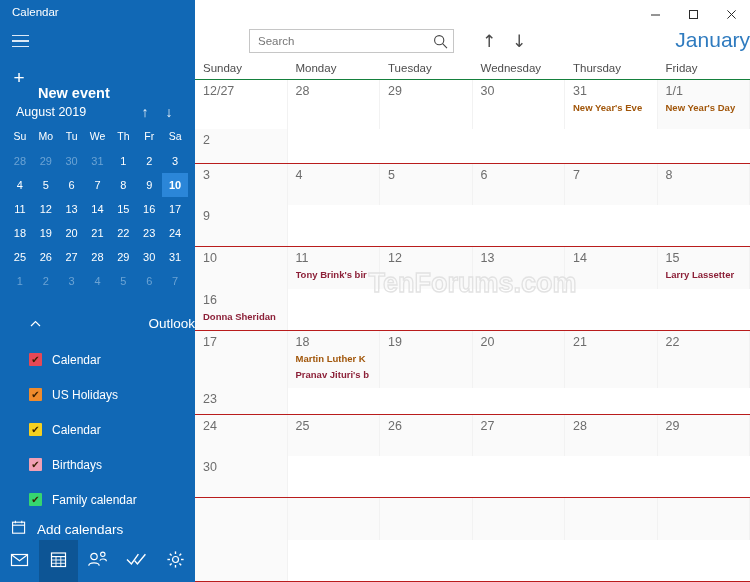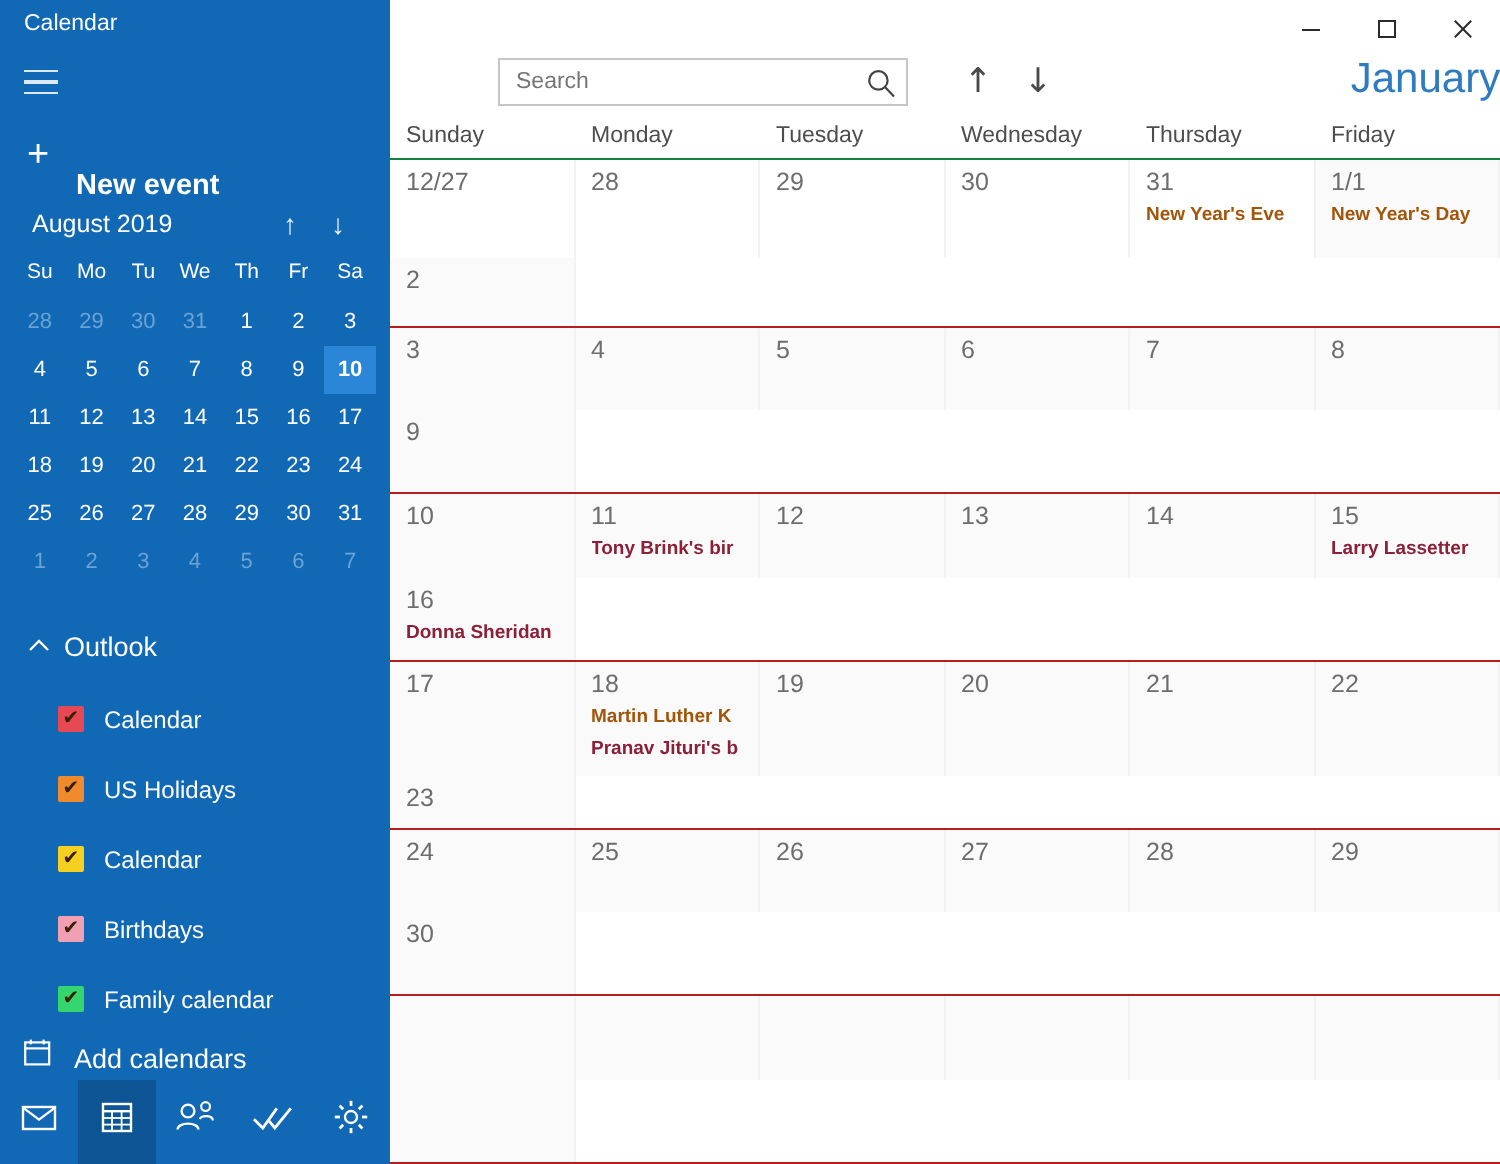--- a/index.html
+++ b/index.html
@@ -78,21 +78,21 @@
     height: 24px; line-height: 24px; text-align: center;
     font-size: 11px; color: #ffffff; cursor: pointer;
   }
   .mc-day.out { color: #6ba3d4; }
   .mc-day.sel { background: #2b86d8; font-weight: bold; }
 
   
   #acct {
     position: absolute; left: 0; top: 310px; width: 195px;
     display: flex; align-items: center; height: 26px;
-    padding-left: 14px; cursor: pointer;
+    padding-left: 30px; cursor: pointer; justify-content: space-between;
   }
   #acct .chev { font-size: 10px; color: #ffffff; width: 18px; }
   #acct .nm { font-size: 13.5px; color: #ffffff; }
   #callist {
     position: absolute; left: 0; top: 342px; width: 195px;
   }
   .cal-row {
     display: flex; align-items: center;
     height: 35px; padding-left: 29px; cursor: pointer;
   }
@@ -592,16 +592,17 @@
           </div>
           <div class="day-cell shaded">
             <div class="day-num"></div>
           </div>
           <div class="day-cell shaded">
             <div class="day-num"></div>
           </div>
         </div>
       </div>
 
+    <div id="watermark">TenForums.com</div>
 
     <div id="vscroll"></div>
   </div>
 </div>
 
 </body></html>

